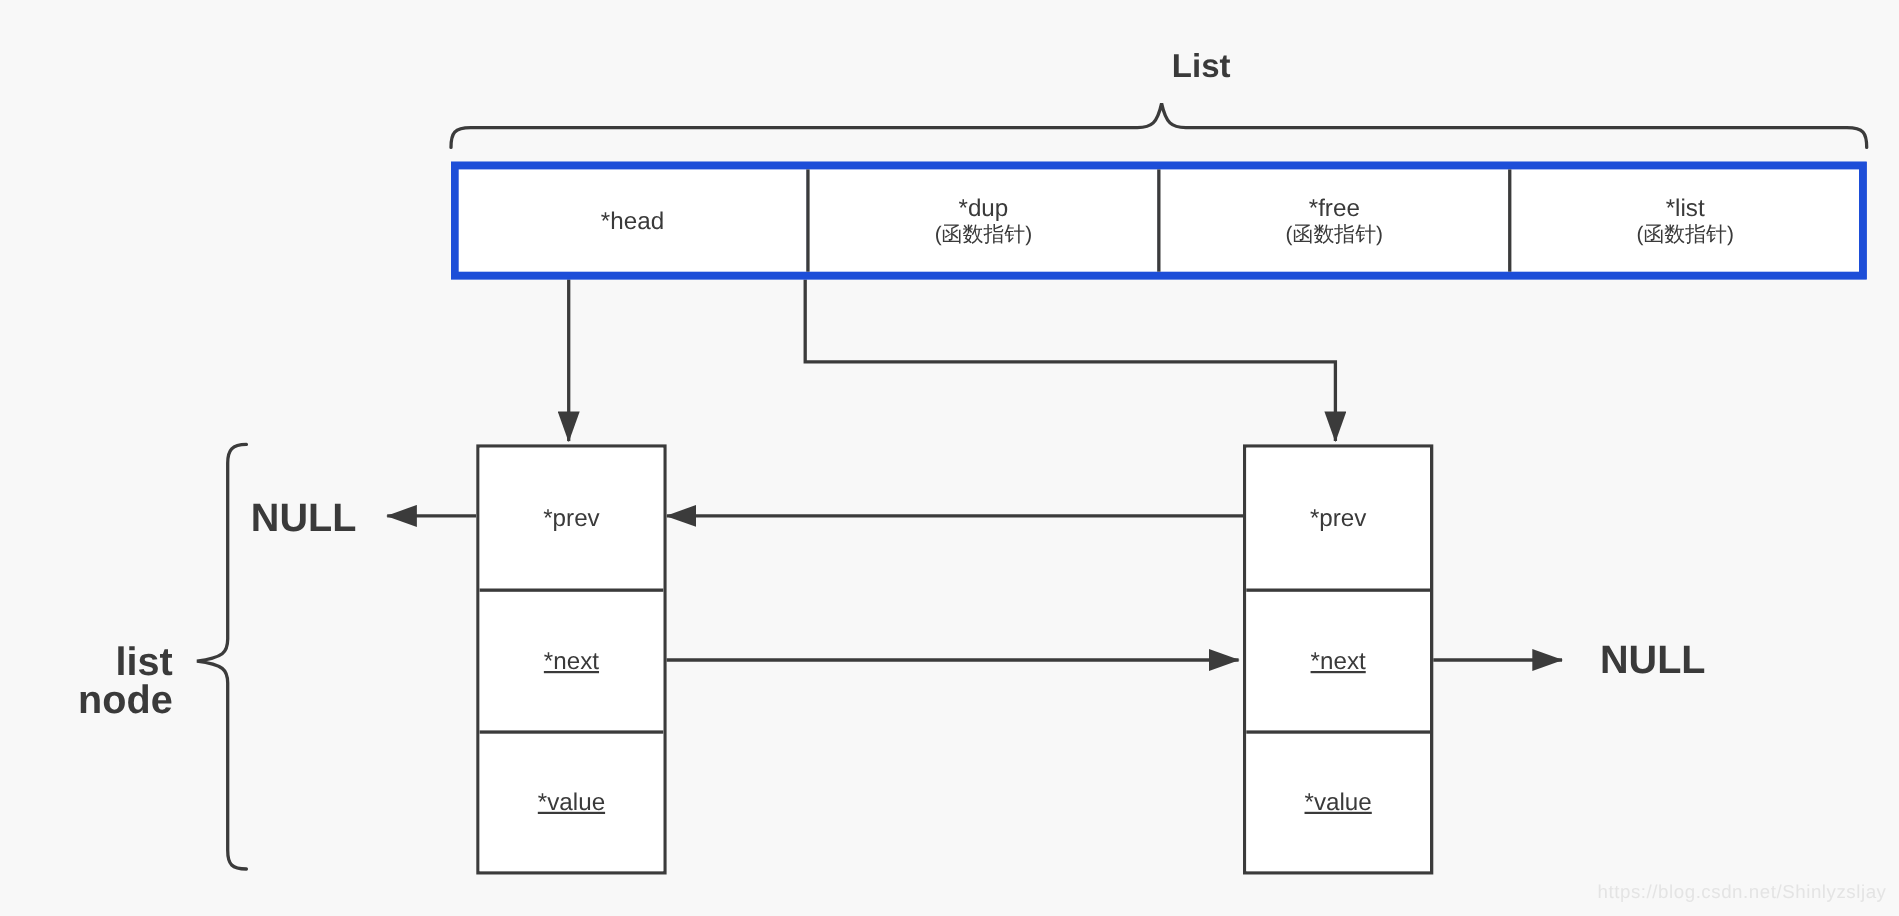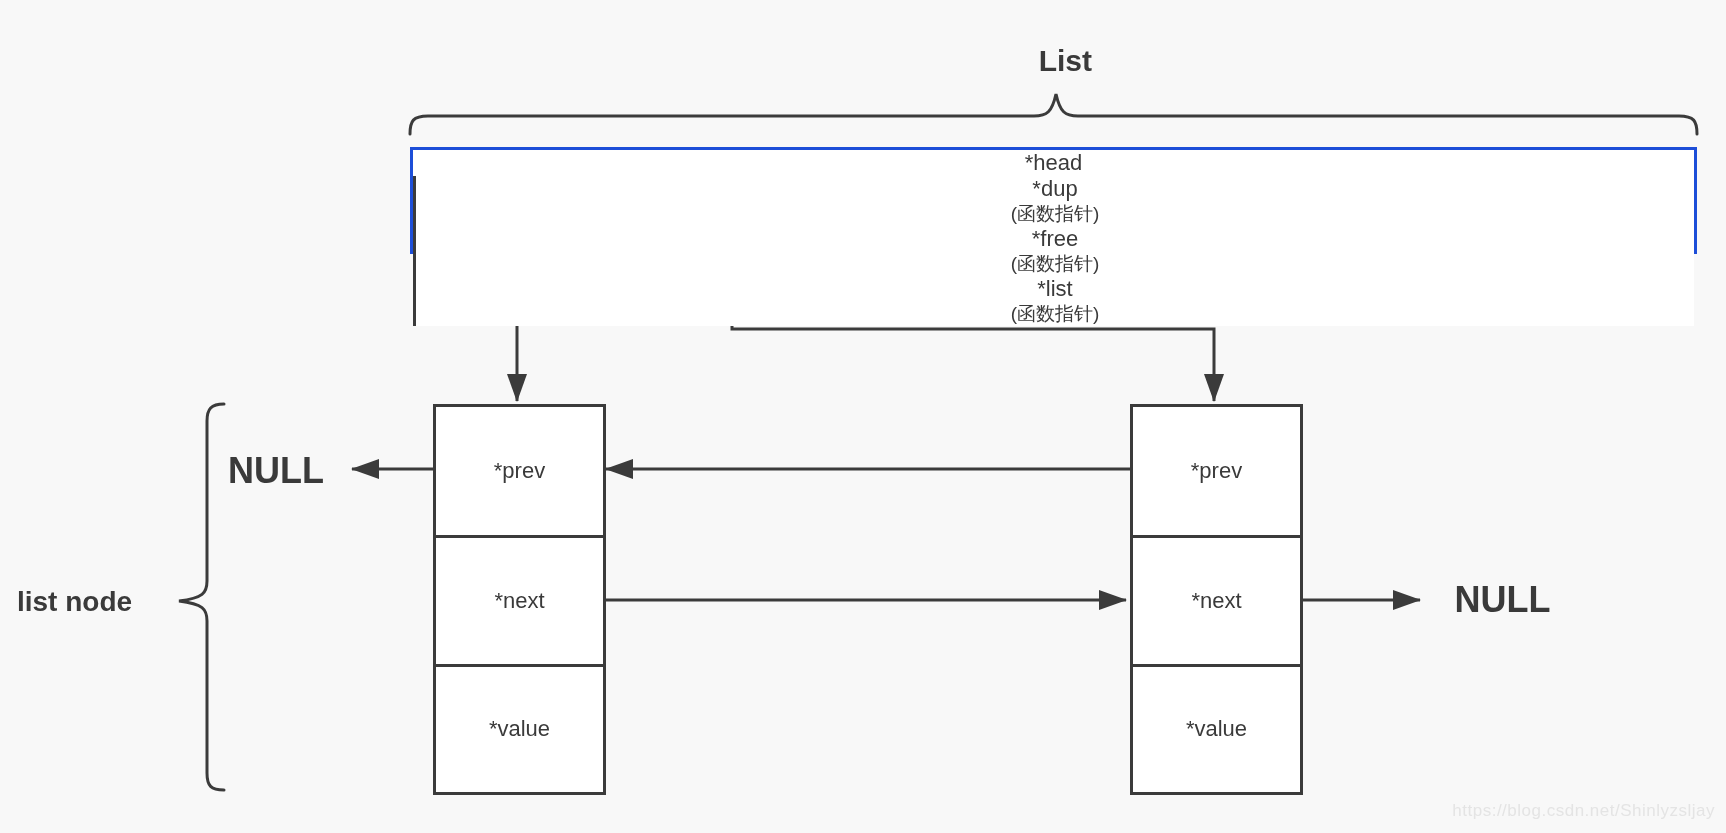--- a/index.html
+++ b/index.html
@@ -9,28 +9,28 @@
     font-family:"Liberation Sans","DejaVu Sans",sans-serif;
     color:#3a3a3a;
     overflow:hidden;
   }
   .stage{position:relative;width:1726px;height:833px;background:#f8f8f8;}
   .overlay{position:absolute;left:0;top:0;width:1726px;height:833px;pointer-events:none;}
   .overlay .stroke{fill:none;stroke:#3b3b3b;stroke-width:3;}
   .overlay .brace{stroke-linecap:round;}
 
   .title{
-    position:absolute;left:932px;top:44px;width:160px;
-    text-align:right;font-size:30px;font-weight:bold;line-height:34px;
+    position:absolute;left:1012px;top:44px;width:160px;
+    text-align:center;font-size:30px;font-weight:bold;line-height:34px;
   }
 
   .struct-table{
     position:absolute;left:410px;top:147px;width:1287px;height:107px;
     display:flex;box-sizing:border-box;
-    border:3px solid #1d4ed8;background:#1d4ed8;flex-direction:column;
+    border:7px solid #1d4ed8;background:#1d4ed8;
   }
   .cell{
     flex:1 1 0;display:flex;flex-direction:column;
     align-items:center;justify-content:center;
     background:#ffffff;box-sizing:border-box;
   }
   .cell + .cell{border-left:3px solid #3b3b3b;}
   .cell-label{font-size:22px;line-height:26px;}
   .cell-sub{font-size:19px;line-height:24px;}
   .cell-sub:empty{display:none;}
@@ -39,25 +39,25 @@
     position:absolute;top:404px;width:173px;height:391px;
     box-sizing:border-box;border:3px solid #3b3b3b;background:#ffffff;
     display:grid;grid-template-rows:1fr 1fr 1fr;
   }
   .node-1{left:433px;}
   .node-2{left:1130px;}
   .nrow{
     display:flex;align-items:center;justify-content:center;
     font-size:22px;background:#ffffff;box-sizing:border-box;
   }
-  .nrow + .nrow{border-top:3px solid #3b3b3b;}
+  .nrow + .nrow{border-top:3px solid #3b3b3b;text-decoration:underline;}
 
   .side-label{
-    position:absolute;left:2px;top:585px;width:145px;
-    text-align:center;font-size:28px;font-weight:bold;line-height:34px;
+    position:absolute;left:12px;top:585px;width:145px;
+    text-align:right;font-size:36px;font-weight:bold;line-height:34px;
   }
   .null-label{
     position:absolute;font-size:36px;font-weight:bold;line-height:32px;text-align:center;
   }
   .null-left{left:228px;top:455px;width:95px;}
   .null-right{left:1450px;top:584px;width:105px;}
 
   .watermark{
     position:absolute;right:11px;top:801px;
     font-size:17px;color:#e4e4e4;letter-spacing:0.5px;

